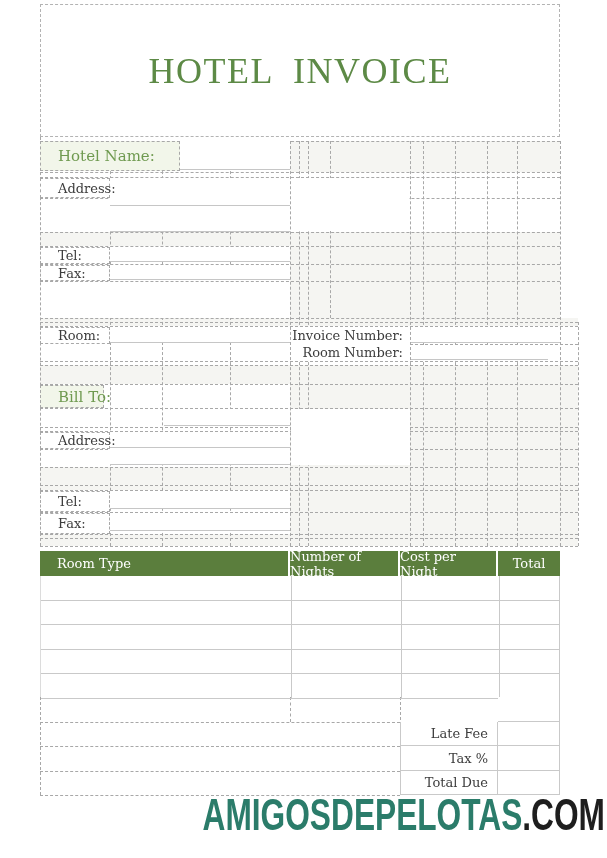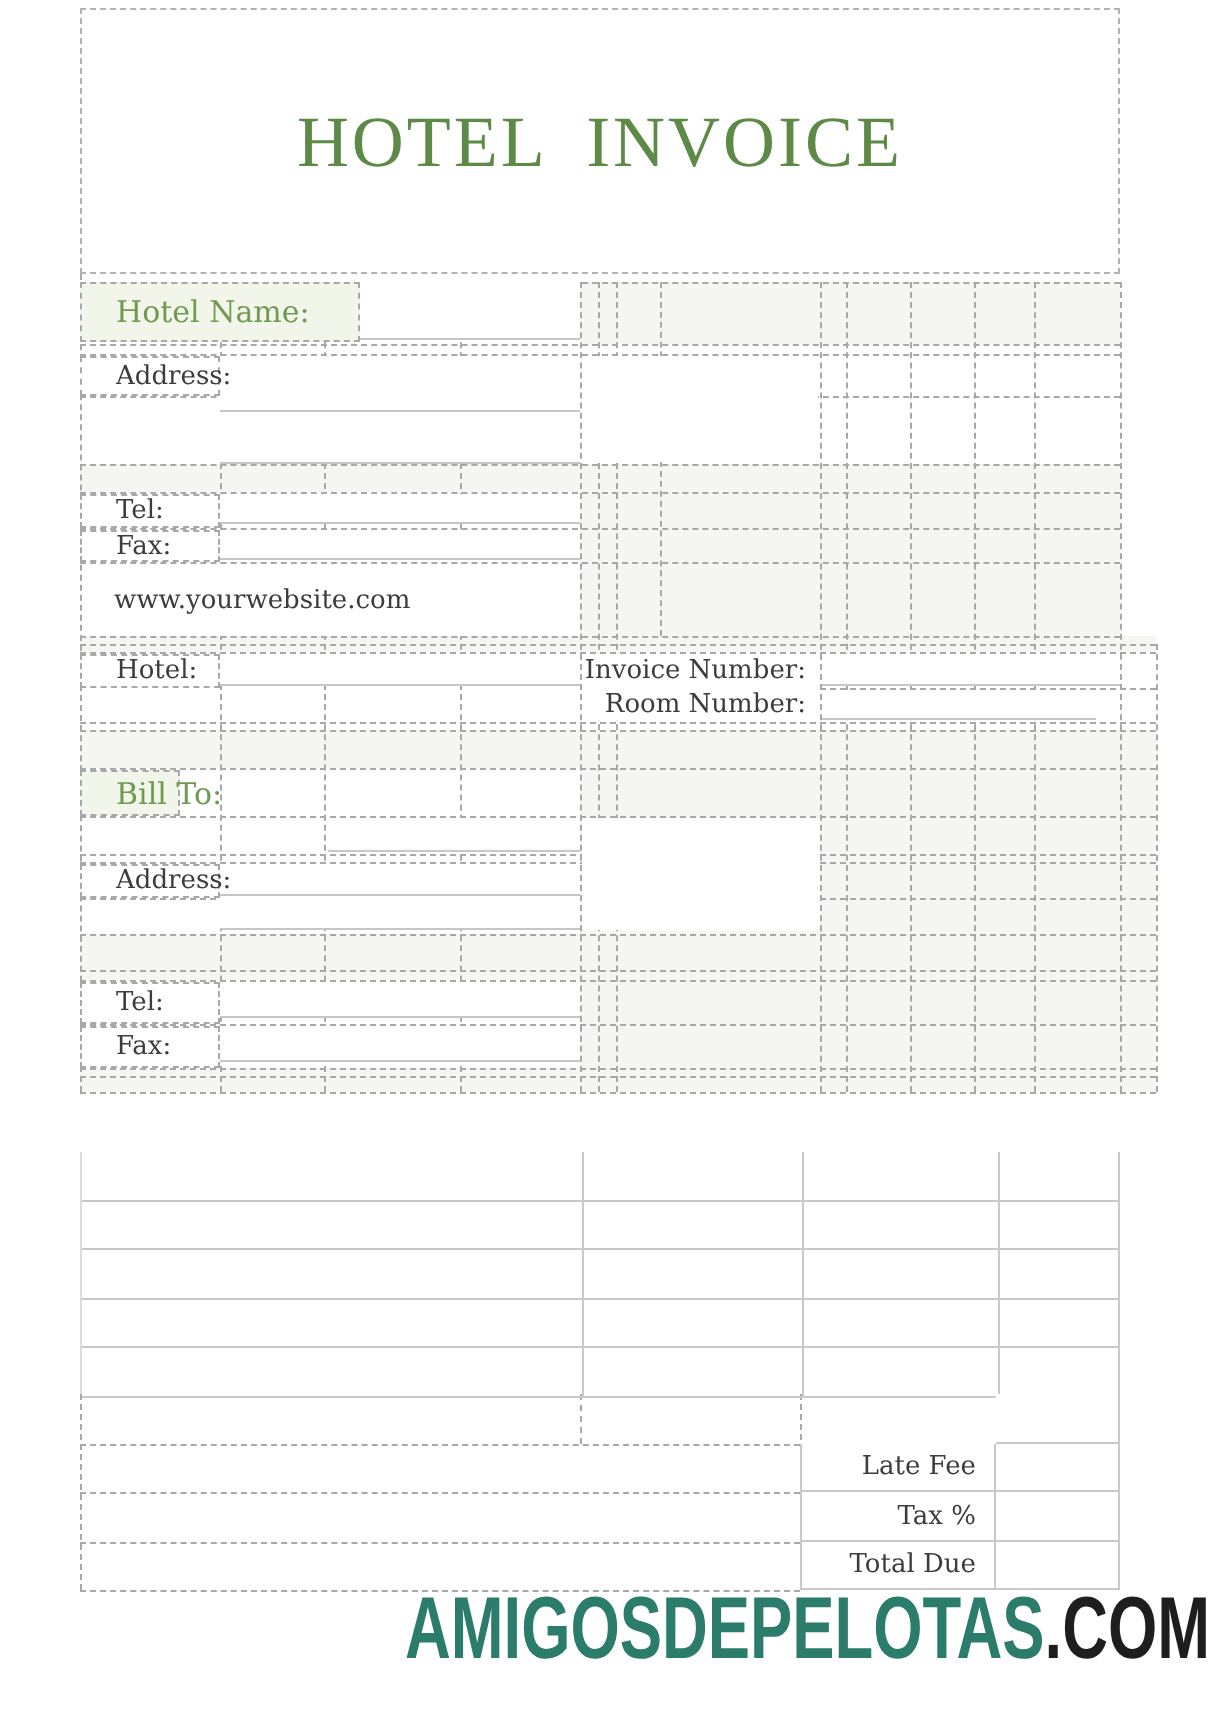--- a/index.html
+++ b/index.html
@@ -152,45 +152,56 @@
   </div>
   <div class="abs labelcell" style="left:40px;top:178px;width:70px;height:20px;">
     <span>Address:</span>
   </div>
   <div class="abs labelcell" style="left:40px;top:247px;width:70px;height:17px;">
     <span>Tel:</span>
   </div>
   <div class="abs labelcell" style="left:40px;top:265px;width:70px;height:16px;">
     <span>Fax:</span>
   </div>
-  <div class="abs freetext" style="left:57px;top:282px;width:230px;height:36px;">
-    <span>www.yourwebsite.com</span>
-  </div>
   <div class="abs labelcell" style="left:40px;top:327px;width:70px;height:17px;">
-    <span>Hotel:</span>
+    <span>Room:</span>
   </div>
   <div class="abs freetext rightlab" style="left:203px;top:327px;width:200px;height:16px;">
     <span>Invoice Number:</span>
   </div>
   <div class="abs freetext rightlab" style="left:203px;top:345px;width:200px;height:15px;">
     <span>Room Number:</span>
   </div>
-  <div class="abs labelcell green" style="left:40px;top:385px;width:50px;height:23px;align-items:center;">
+  <div class="abs labelcell green" style="left:40px;top:385px;width:64px;height:23px;align-items:center;">
     <span>Bill To:</span>
   </div>
   <div class="abs labelcell" style="left:40px;top:432px;width:70px;height:17px;">
     <span>Address:</span>
   </div>
   <div class="abs labelcell" style="left:40px;top:491px;width:70px;height:21px;">
     <span>Tel:</span>
   </div>
   <div class="abs labelcell" style="left:40px;top:513px;width:70px;height:21px;">
     <span>Fax:</span>
   </div>
 
+  <div class="abs thead" style="left:40px;top:551px;width:520px;height:25px;">
+    <div class="hc first" style="width:250px;">
+        <span>Room Type</span>
+      </div>
+    <div class="hc" style="width:110px;">
+        <span>Number of Nights</span>
+      </div>
+    <div class="hc" style="width:98px;">
+        <span>Cost per Night</span>
+      </div>
+    <div class="hc" style="width:62px;">
+        <span>Total</span>
+      </div>
+  </div>
   <div id="table-body" class="abs tbody" style="left:40px;top:576px;width:520px;height:121px;">
       <div class="trow" style="height: 25px;">
         <div class="tc" style="width: 250px;"></div>
         <div class="tc" style="width: 110px;"></div>
         <div class="tc" style="width: 98px;"></div>
         <div class="tc" style="width: 60px;"></div>
       </div>
       <div class="trow" style="height: 24px;">
         <div class="tc" style="width: 250px;"></div>
         <div class="tc" style="width: 110px;"></div>

